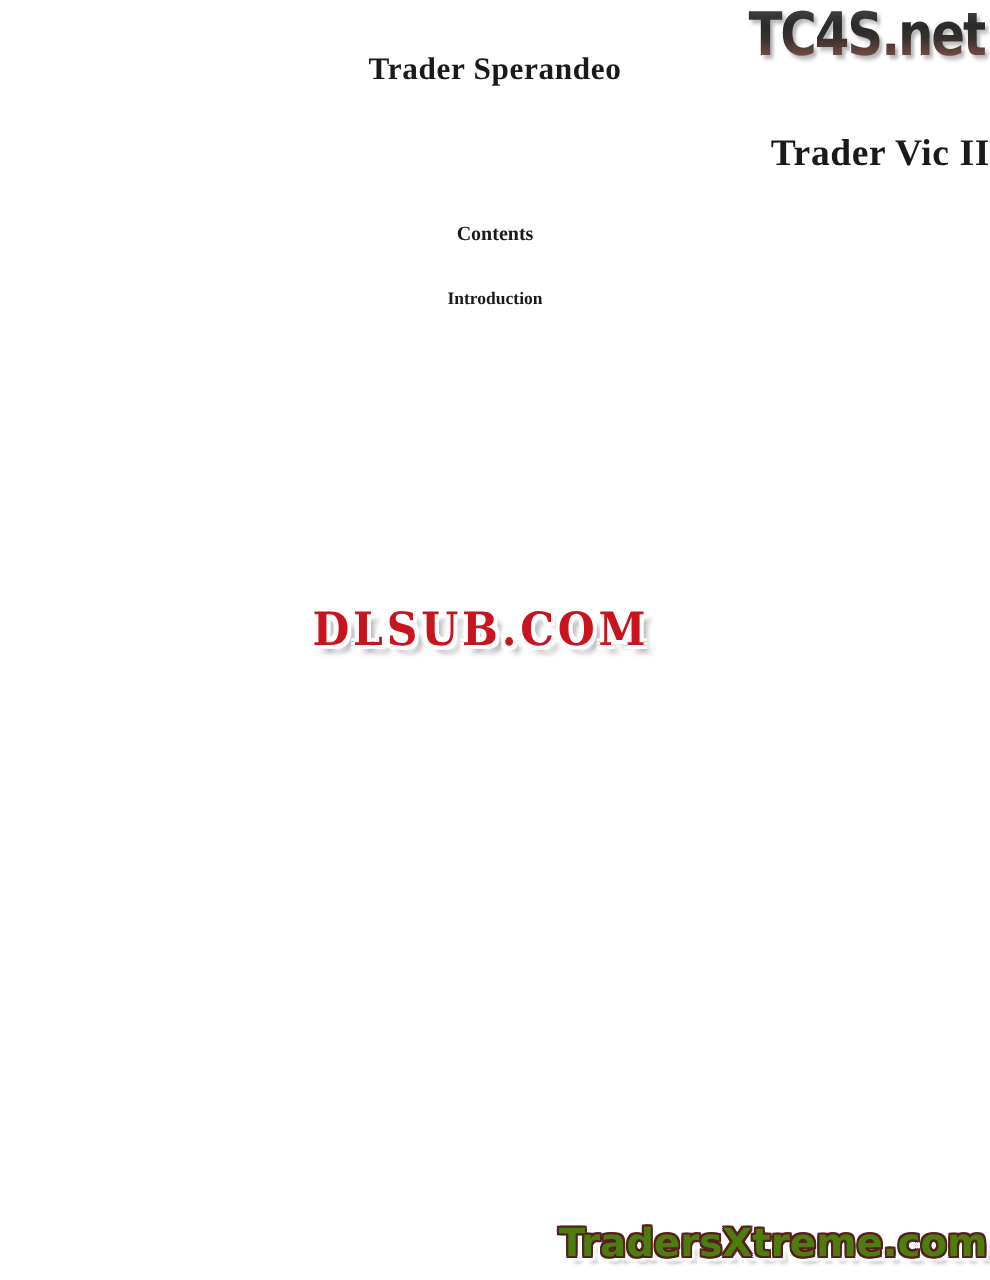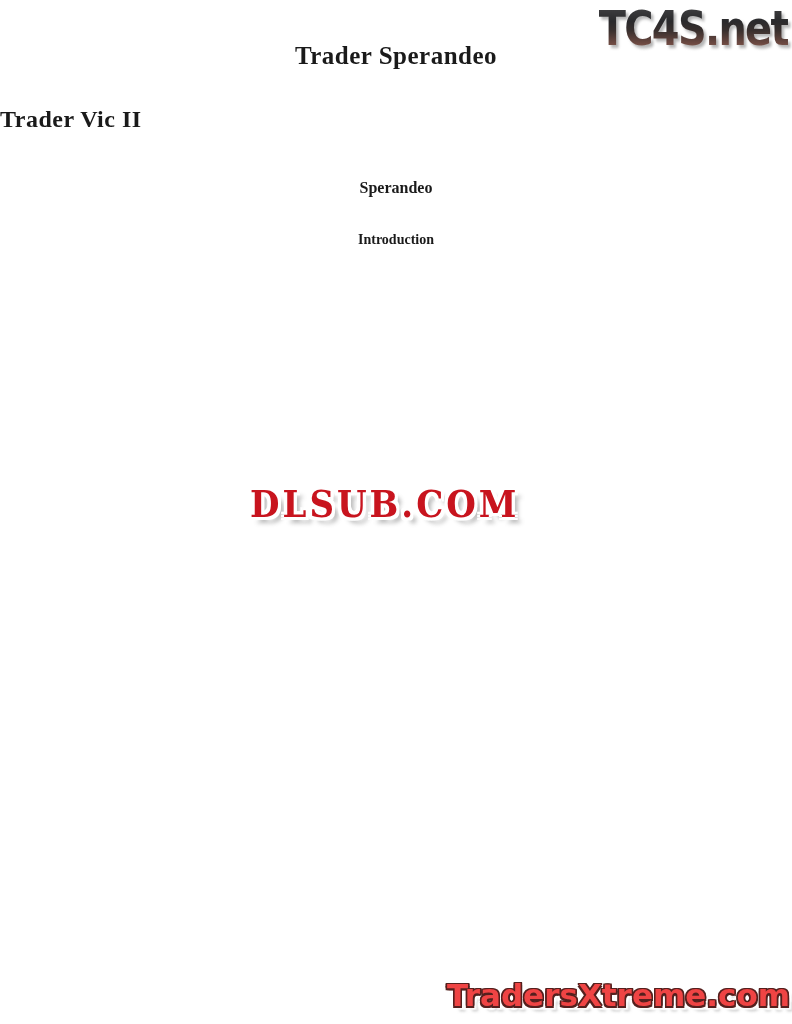--- a/index.html
+++ b/index.html
@@ -15,21 +15,21 @@
   }
 
   
   .author-title {
     position: absolute; top: 42px; left: 0; width: 100%;
     text-align: center; font-size: 25px; font-weight: bold;
     letter-spacing: 0.5px;
   }
   .book-title {
     position: absolute; top: 106px; left: 0; width: 100%;
-    text-align: left; font-size: 24px; font-weight: bold;
+    text-align: right; font-size: 30px; font-weight: bold;
     letter-spacing: 0.5px;
   }
   .contents-heading {
     position: absolute; top: 179px; left: 0; width: 100%;
     text-align: center; font-size: 16px; font-weight: bold;
   }
   .intro-heading {
     position: absolute; top: 232px; left: 0; width: 100%;
     text-align: center; font-size: 14px; font-weight: bold;
   }
@@ -67,41 +67,41 @@
       -3px  0   0 #ffffff,  3px  0   0 #ffffff,
        0   -3px 0 #ffffff,  0    3px 0 #ffffff,
        6px  6px 4px rgba(100,100,100,0.45);
   }
 
   
   .wm-traders {
     position: absolute; right: 2px; top: 977px;
     font-family: "DejaVu Sans", sans-serif;
     font-weight: bold; font-size: 31px; letter-spacing: 0px;
-    color: #ef4444;
+    color: #4d7c0f;
     text-shadow:
       -1.5px -1.5px 0 #55201e,  1.5px -1.5px 0 #55201e,
       -1.5px  1.5px 0 #55201e,  1.5px  1.5px 0 #55201e,
       -1.5px  0     0 #55201e,  1.5px  0     0 #55201e,
        0     -1.5px 0 #55201e,  0      1.5px 0 #55201e,
       -4px -4px 2px #ffffff,  4px -4px 2px #ffffff,
       -4px  4px 2px #ffffff,  4px  4px 2px #ffffff,
        5px  5px 3px rgba(140,140,140,0.6);
   }
 </style>
 </head>
 <body>
 
 <div class="page">
 
   <div class="wm-tc4s">TC4S.net</div>
 
   <div class="author-title">Trader Sperandeo</div>
   <div class="book-title">Trader Vic II</div>
-  <div class="contents-heading">Sperandeo</div>
+  <div class="contents-heading">Contents</div>
   <div class="intro-heading">Introduction</div>
 
   <div class="toc">
       <div class="row intro">
         <span class="page"></span>
       </div>
     </div>
 
   <div class="wm-dlsub">DLSUB.COM</div>
 

